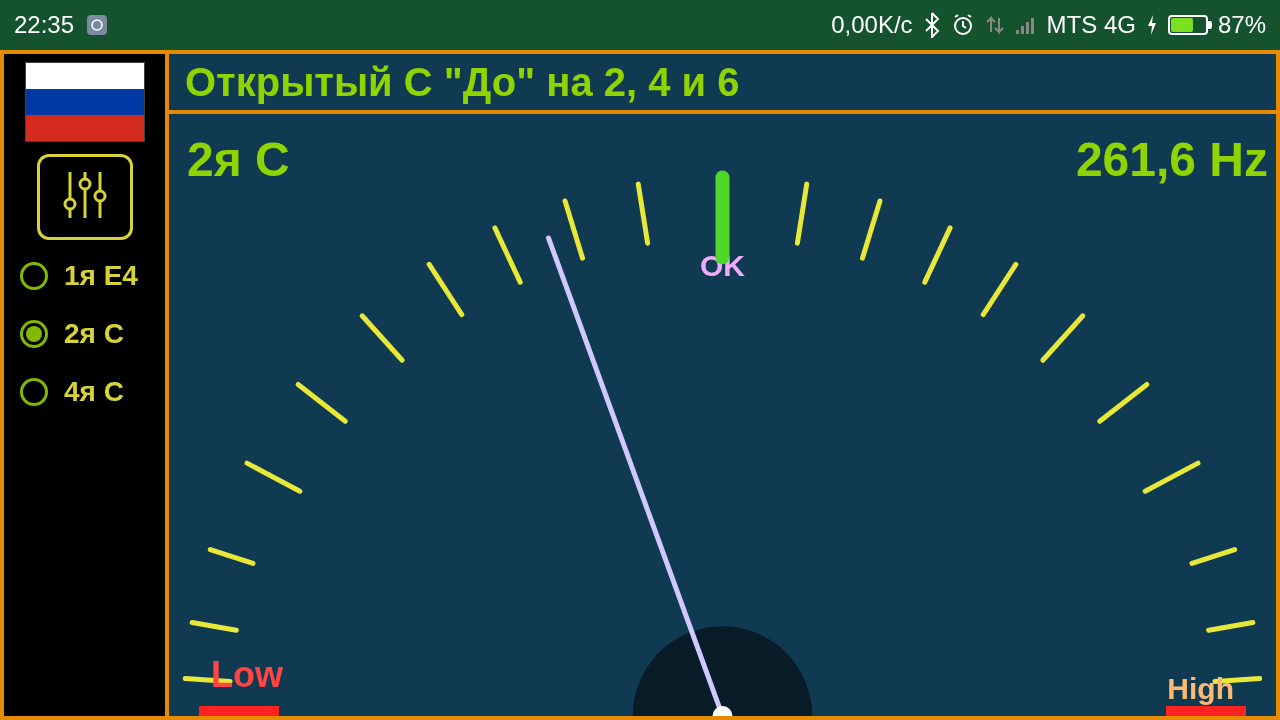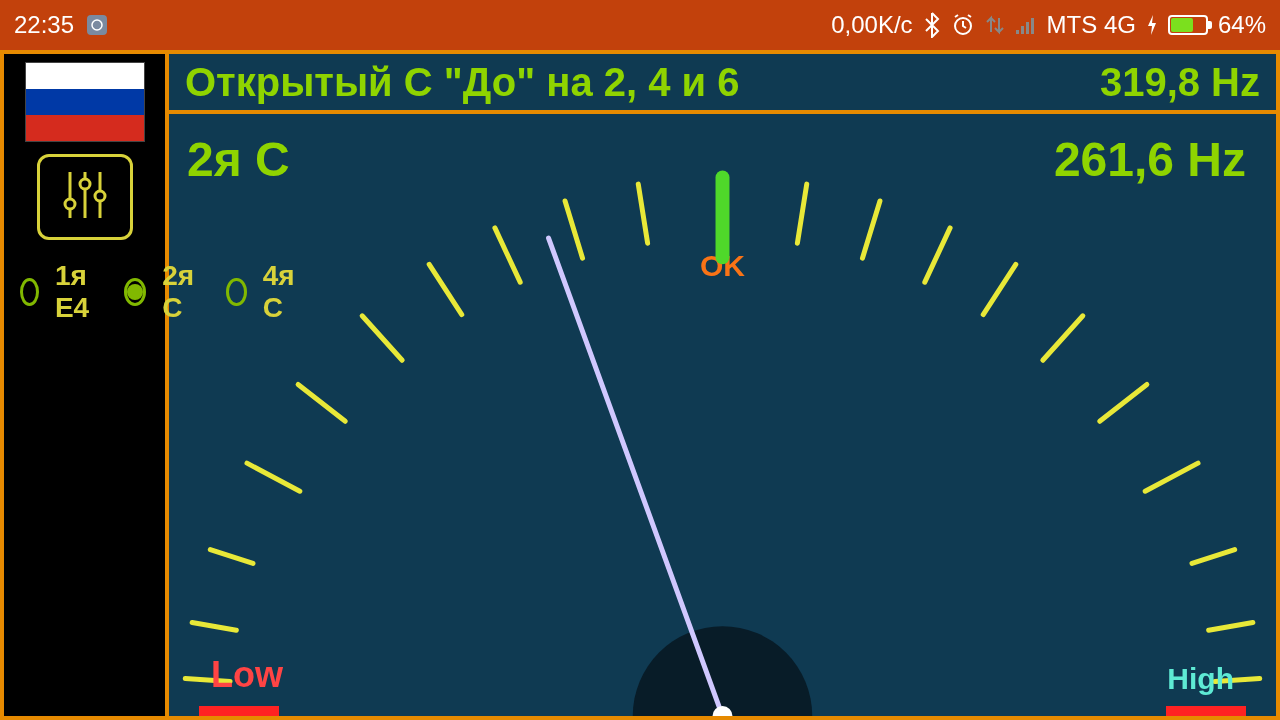--- a/index.html
+++ b/index.html
@@ -1,18 +1,18 @@
 <!DOCTYPE html>
 <html><head>
 <meta charset="utf-8">
 <style>
   * { box-sizing: border-box; margin: 0; padding: 0; }
   html, body { width: 1280px; height: 720px; overflow: hidden; background: #000; font-family: Arial, sans-serif; }
   .status-bar {
-    height: 50px; background: #c2410c; color: #fff; display: flex; align-items: center;
+    height: 50px; background: #14532d; color: #fff; display: flex; align-items: center;
     justify-content: space-between; padding: 0 14px; font-size: 24px;
   }
   .status-left { display: flex; align-items: center; gap: 12px; }
   .status-right { display: flex; align-items: center; gap: 10px; justify-content: center; }
   .status-icon { display: inline-flex; }
   .battery-shell { width: 40px; height: 20px; border: 2px solid #fff; border-radius: 4px; position: relative; display: inline-block; }
   .battery-shell::after { content: ''; position: absolute; right: -6px; top: 4px; width: 4px; height: 8px; background: #fff; border-radius: 0 2px 2px 0; }
   .battery-fill { position: absolute; left: 1px; top: 1px; bottom: 1px; width: 62%; background: #7be01e; border-radius: 2px; }
 
   .app {
@@ -23,38 +23,38 @@
     align-items: center; padding-top: 8px; gap: 6px;
   }
   .flag { width: 120px; height: 80px; display: flex; flex-direction: column; border: 1px solid #444; }
   .flag div { flex: 1; }
   .flag-white { background: #fff; }
   .flag-blue { background: #0039a6; }
   .flag-red { background: #d52b1e; }
   .settings-btn {
     width: 96px; height: 86px; border: 3px solid #d8d23a; border-radius: 12px; display: flex; align-items: center; justify-content: center; margin: 6px 0 14px 0; cursor: pointer;
   }
-  .string-list { width: 100%; display: flex; flex-direction: row; gap: 26px; padding-left: 16px; }
+  .string-list { width: 100%; display: flex; flex-direction: column; gap: 26px; padding-left: 16px; }
   .string-item { display: flex; align-items: center; gap: 16px; cursor: pointer; }
   .radio { width: 28px; height: 28px; border: 3px solid #81b800; border-radius: 50%; display: flex; align-items: center; justify-content: center; }
   .radio.selected::after { content: ''; width: 16px; height: 16px; background: #81b800; border-radius: 50%; }
   .string-label { color: #d8d23a; font-size: 28px; font-weight: bold; }
 
   .main { flex: 1; display: flex; flex-direction: column; }
   .title-bar {
     height: 60px; display: flex; align-items: center; justify-content: space-between; padding: 0 16px; border-bottom: 4px solid #e68a00;
   }
   .title-text { color: #8fd400; font-size: 40px; font-weight: bold; }
   .title-freq { color: #8fd400; font-size: 40px; font-weight: bold; }
   .gauge-area { flex: 1; position: relative; }
   .note-label { position: absolute; top: 18px; left: 18px; color: #8fd400; font-size: 48px; font-weight: bold; }
-  .target-freq { position: absolute; top: 18px; right: 30px; color: #8fd400; font-size: 48px; font-weight: bold; }
-  .ok-label { position: absolute; top: 135px; left: 50%; transform: translateX(-50%); color: #f97316; font-size: 30px; font-weight: bold; }
+  .target-freq { position: absolute; top: 18px; right: 8px; color: #8fd400; font-size: 48px; font-weight: bold; }
+  .ok-label { position: absolute; top: 135px; left: 50%; transform: translateX(-50%); color: #f0abfc; font-size: 30px; font-weight: bold; }
   .low-label { position: absolute; bottom: 20px; left: 42px; color: #ff4444; font-size: 36px; font-weight: bold; }
-  .high-label { position: absolute; bottom: 20px; right: 42px; color: #5eead4; font-size: 30px; font-weight: bold; }
+  .high-label { position: absolute; bottom: 10px; right: 42px; color: #fdba74; font-size: 30px; font-weight: bold; }
   .low-bar { position: absolute; bottom: 0; left: 30px; width: 80px; height: 10px; background: #ff2222; }
   .high-bar { position: absolute; bottom: 0; right: 30px; width: 80px; height: 10px; background: #ff2222; }
   .gauge-svg { position: absolute; inset: 0; width: 100%; height: 100%; }
 </style>
 </head>
 <body>
 
 <div class="status-bar">
   <div class="status-left">
     <span>22:35</span>
@@ -95,21 +95,21 @@
     </span>
     <span>MTS 4G</span>
     <span class="status-icon">
       <svg width="12" height="22" viewBox="0 0 12 22">
           <path d="M7 1 L2 12 H6 L5 21 L10 9 H6 Z" fill="#fff"></path>
         </svg>
     </span>
     <span class="battery-shell">
         <span class="battery-fill"></span>
       </span>
-    <span>64%</span>
+    <span>87%</span>
   </div>
 </div>
 
 <div class="app">
   <div class="sidebar">
     <div class="flag">
       <div class="flag-white"></div>
         <div class="flag-blue"></div>
         <div class="flag-red"></div>
     </div>
@@ -139,21 +139,20 @@
         <div class="string-item">
           <div class="radio"></div>
           <span class="string-label">4я C</span>
         </div>
       </div>
   </div>
 
   <div class="main">
     <div class="title-bar">
       <span class="title-text">Открытый C "До" на 2, 4 и 6</span>
-      <span class="title-freq">319,8 Hz</span>
     </div>
     <div class="gauge-area">
       <span class="note-label">2я C</span>
       <span class="target-freq">261,6 Hz</span>
       <span class="ok-label">OK</span>
 
       <svg class="gauge-svg" viewBox="0 0 1110 600" preserveAspectRatio="xMidYMax meet">
         <g id="ticks">
             <line x1="61.20579512138704" y1="565.4705454966579" x2="16.315412859694902" y2="562.3315041781723" stroke="#e8e838" stroke-width="5" stroke-linecap="round"></line>
             <line x1="67.52016225895704" y1="514.0441520548694" x2="23.203813373407684" y2="506.22998405985754" stroke="#e8e838" stroke-width="5" stroke-linecap="round"></line>

